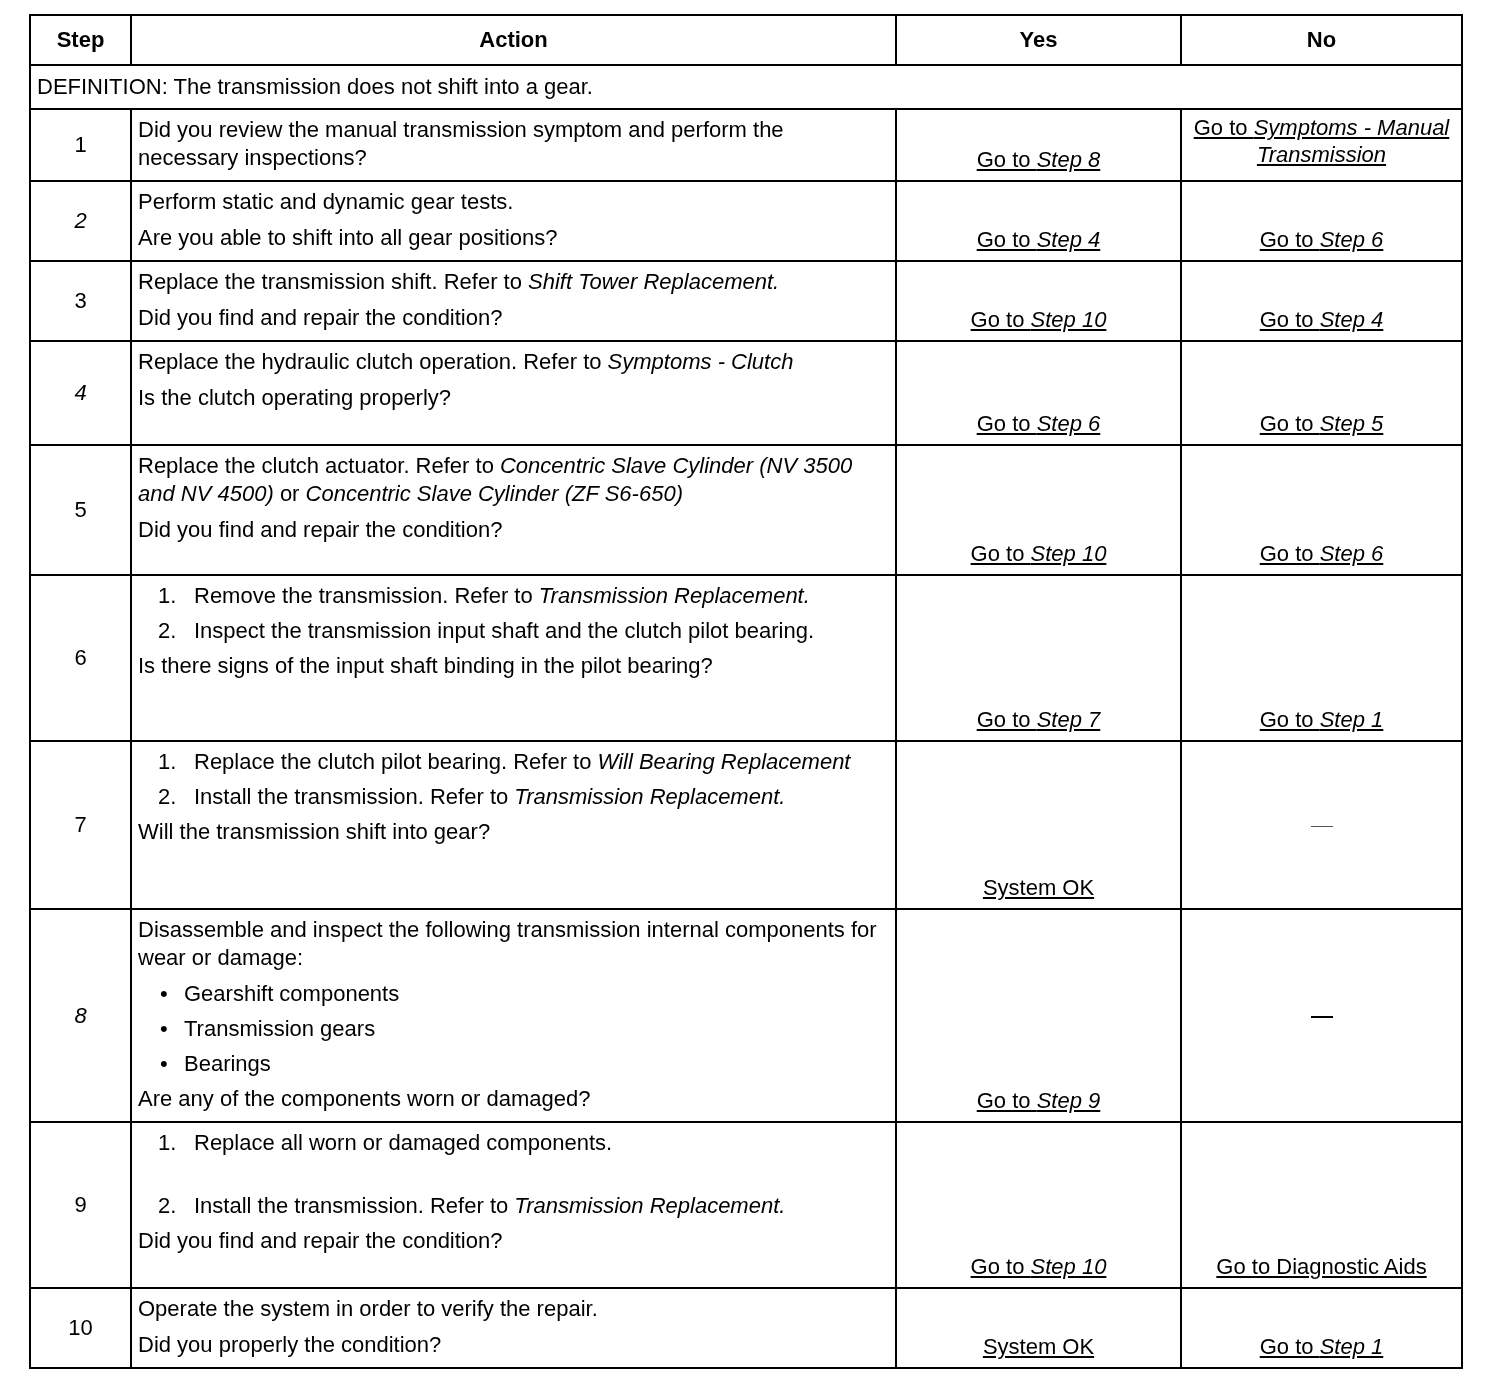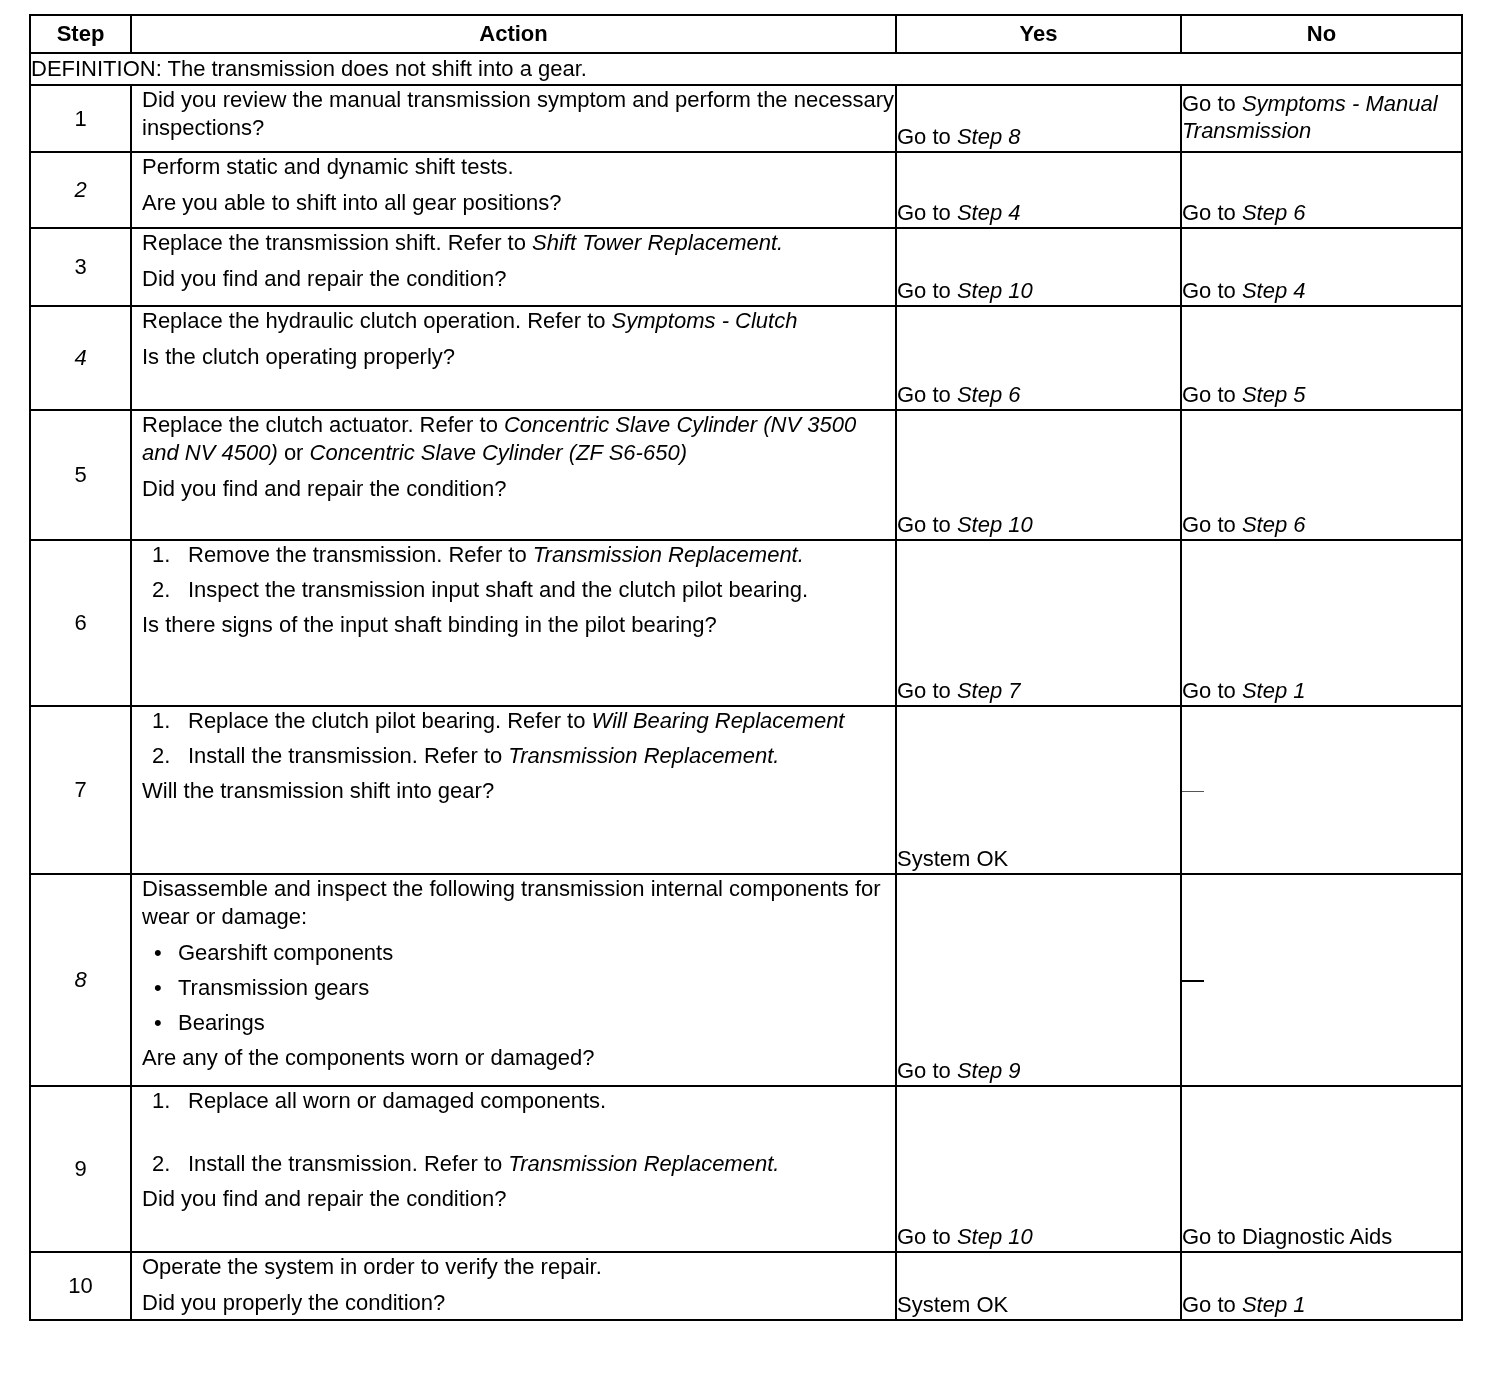--- a/index.html
+++ b/index.html
@@ -19,21 +19,21 @@
       left: 29px;
       top: 14px;
       width: 1432px;
       border-collapse: collapse;
       table-layout: fixed;
       font-size: 22px;
       line-height: 28px;
     }
     table.diag td, table.diag th {
       border: 2.5px solid #000;
-      padding: 0;
+      padding: 6px;
     }
     col.c-step { width: 101px; }
     col.c-action { width: 765px; }
     col.c-yes { width: 285px; }
     col.c-no { width: 281px; }
     th {
       font-weight: bold;
       text-align: center;
       height: 36px;
       font-size: 22px;
@@ -46,27 +46,28 @@
     td.step {
       text-align: center;
       vertical-align: middle;
     }
     td.step.it { font-style: italic; }
     td.action {
       vertical-align: top;
       padding: 4px 12px 4px 14px;
     }
     td.yes, td.no {
-      text-align: left;
+      text-align: center;
       vertical-align: bottom;
       padding-bottom: 6px;
+      text-decoration: underline;
     }
     td.no.mid { vertical-align: middle; }
     td.no.top { vertical-align: top; padding-top: 4px; }
-    .p { margin: 0 0 8px 10px; }
+    .p { margin: 0 0 8px 0; }
     .p:last-child { margin-bottom: 2px; }
     .ol-item {
       display: flex;
       margin: 0 0 7px 20px;
     }
     .ol-num { width: 36px; flex: 0 0 36px; }
     .ol-text { flex: 1; }
     .ul-item {
       display: flex;
       margin: 0 0 7px 22px;
@@ -109,21 +110,21 @@
         <span>Go to </span><i>Step 8</i>
       </td>
       <td class="no top" style="line-height:27px">
         <span>Go to </span><i>Symptoms - Manual Transmission</i>
       </td>
     </tr>
 
     <tr style="height:76px">
       <td class="step it">2</td>
       <td class="action">
-        <div class="p">Perform static and dynamic shift tests.</div>
+        <div class="p">Perform static and dynamic gear tests.</div>
         <div class="p">Are you able to shift into all gear positions?</div>
       </td>
       <td class="yes">
         <span>Go to </span><i>Step 4</i>
       </td>
       <td class="no">
         <span>Go to </span><i>Step 6</i>
       </td>
     </tr>
 

